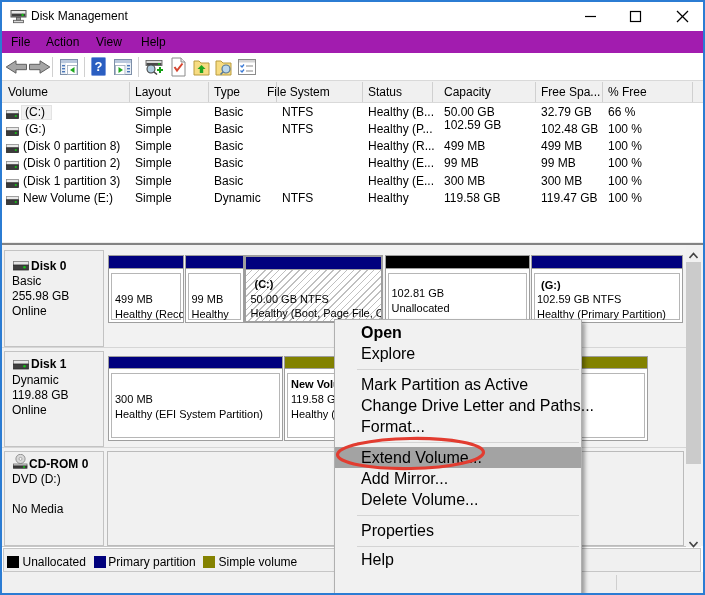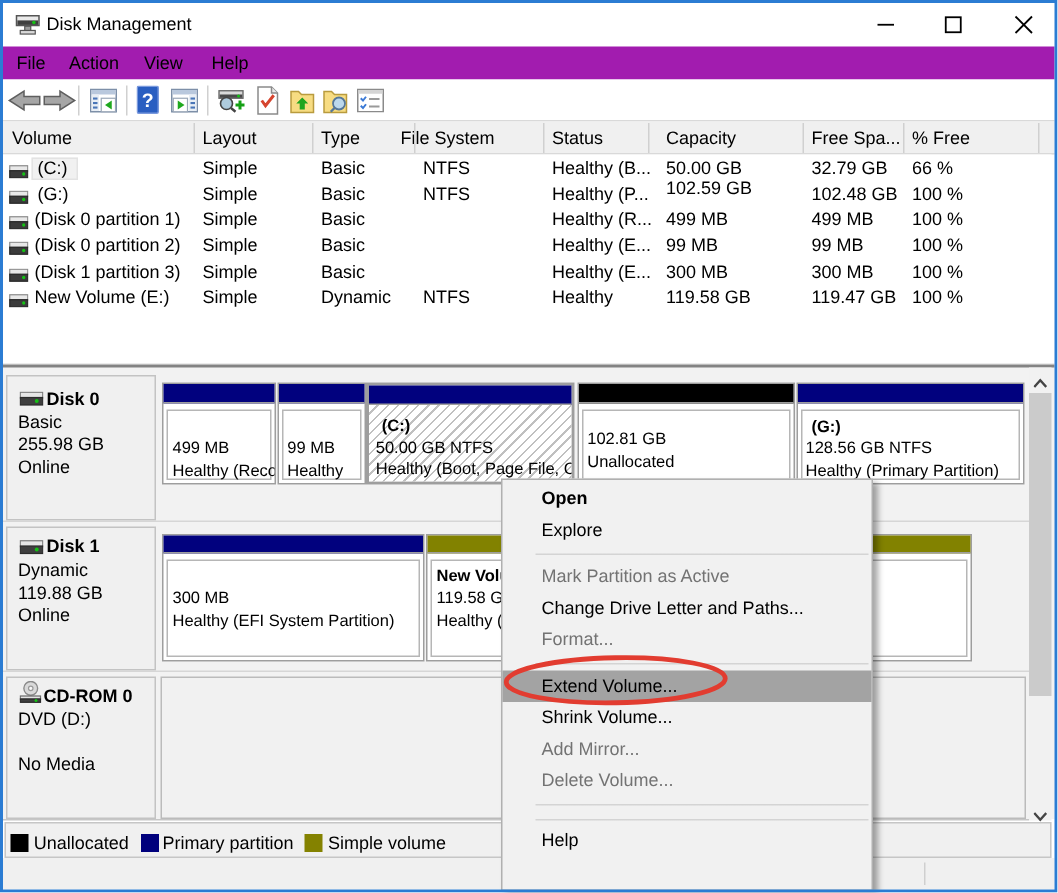--- a/index.html
+++ b/index.html
@@ -7,22 +7,22 @@
 .ab{position:absolute}
 #win{position:absolute;left:0;top:0;width:604px;height:595px;background:#fff}
 #wb{position:absolute;left:0;top:0;width:705px;height:595px;border:2px solid #2b7cd3;z-index:50;pointer-events:none}
 .t12{position:absolute;font-size:12px;line-height:15px;white-space:pre}
 .t11{position:absolute;font-size:11px;line-height:13px;white-space:pre}
 .b{font-weight:bold}
 .vsep{position:absolute;width:1px;background:#d0d0d0}
 .pbox{position:absolute;border:1px solid #9e9e9e;background:#fff;overflow:hidden}
 .pband{position:absolute;left:-1px;right:-1px;top:-1px;height:15px}
 .lblbox{position:absolute;background:#f0f0f0;border:1px solid #c3c3c3}
-.mitem{height:21px;line-height:21px;padding-left:26px;font-size:12px;white-space:pre}
-.mgray{color:#737373}
+.mitem{height:21px;line-height:21px;padding-left:26px;font-size:16px;white-space:pre}
+.mgray{color:#000000}
 .msep{height:10px;background:linear-gradient(#d4d4d4,#d4d4d4) 22px 4.5px/calc(100% - 24px) 1px no-repeat}
 </style></head>
 <body>
 <div id="win">
 <div id="wb"></div>
 
 <div class="ab" style="left:0;top:0;width:703px;height:29px;background:#fff">
   <svg class="ab" style="left:10px;top:8px" width="17" height="17" viewBox="0 0 17 17">
     <rect x="1" y="2.5" width="15" height="6.5" fill="#e9e9e9" stroke="#555" stroke-width="1"></rect>
     <rect x="1.6" y="5.6" width="13.8" height="3" fill="#3f3f3f"></rect>
@@ -164,21 +164,21 @@
       <div class="t12" style="left:282px;top:18.8px">NTFS</div>
       <div class="t12" style="left:368px;top:18.8px">Healthy (P...</div>
       <div class="t12" style="left:444px;top:15px">102.59 GB</div>
       <div class="t12" style="left:541px;top:18.8px">102.48 GB</div>
       <div class="t12" style="left:608px;top:18.8px">100 %</div>
       <div class="ab" style="left:6px;top:39.1px;width:13px;height:9px"><svg width="13" height="9" viewBox="0 0 13 9">
           <rect x="0.5" y="0.5" width="12" height="3.6" fill="#e8e8e8" stroke="#8a8a8a" stroke-width="0.8"></rect>
           <rect x="0.5" y="3.8" width="12" height="4.7" fill="#3b3b3b" stroke="#262626" stroke-width="0.8"></rect>
           <circle cx="9.8" cy="6" r="1.1" fill="#14c114"></circle>
         </svg></div>
-      <div class="t12" style="left:23px;top:36.1px">(Disk 0 partition 1)</div>
+      <div class="t12" style="left:23px;top:36.1px">(Disk 0 partition 8)</div>
       <div class="t12" style="left:135px;top:36.1px">Simple</div>
       <div class="t12" style="left:214px;top:36.1px">Basic</div>
       <div class="t12" style="left:368px;top:36.1px">Healthy (R...</div>
       <div class="t12" style="left:444px;top:36.1px">499 MB</div>
       <div class="t12" style="left:541px;top:36.1px">499 MB</div>
       <div class="t12" style="left:608px;top:36.1px">100 %</div>
       <div class="ab" style="left:6px;top:56.400000000000006px;width:13px;height:9px"><svg width="13" height="9" viewBox="0 0 13 9">
           <rect x="0.5" y="0.5" width="12" height="3.6" fill="#e8e8e8" stroke="#8a8a8a" stroke-width="0.8"></rect>
           <rect x="0.5" y="3.8" width="12" height="4.7" fill="#3b3b3b" stroke="#262626" stroke-width="0.8"></rect>
           <circle cx="9.8" cy="6" r="1.1" fill="#14c114"></circle>
@@ -276,21 +276,21 @@
       <div class="pbox" style="left:384.5px;top:255px;width:145.5px;height:67.5px">
         <div class="ab" style="left:2px;right:2px;top:17px;bottom:2px;border:1px solid #b6b6b6"></div>
         <div class="pband" style="background:#000;height:14px;border-bottom:1px solid #9e9e9e"></div>
         <div class="t11" style="left:6px;top:31px">102.81 GB</div>
         <div class="t11" style="left:6px;top:46px">Unallocated</div>
       </div>
       <div class="pbox" style="left:531px;top:255px;width:152px;height:67.5px">
         <div class="ab" style="left:2px;right:2px;top:17px;bottom:2px;border:1px solid #b6b6b6"></div>
         <div class="pband" style="background:#01017e;height:14px;border-bottom:1px solid #9e9e9e"></div>
         <div class="t11 b" style="left:9px;top:22.5px">(G:)</div>
-        <div class="t11" style="left:5px;top:37px">128.56 GB NTFS</div>
+        <div class="t11" style="left:5px;top:37px">102.59 GB NTFS</div>
         <div class="t11" style="left:5px;top:51.5px">Healthy (Primary Partition)</div>
       </div>
       <div class="pbox" style="left:108px;top:355.5px;width:175px;height:85.5px">
         <div class="ab" style="left:2px;right:2px;top:16px;bottom:2px;border:1px solid #b6b6b6"></div>
         <div class="pband" style="background:#01017e;height:13px;border-bottom:1px solid #9e9e9e"></div>
         <div class="t11" style="left:6px;top:36px">300 MB</div>
         <div class="t11" style="left:6px;top:51px">Healthy (EFI System Partition)</div>
       </div>
       <div class="pbox" style="left:284px;top:355.5px;width:364px;height:85.5px">
         <div class="ab" style="left:2px;right:2px;top:16px;bottom:2px;border:1px solid #b6b6b6"></div>
@@ -328,24 +328,24 @@
 <div class="ab" style="left:334px;top:319px;width:248px;height:275px;background:#f1f1f1;border:1px solid #b0b0b0;box-shadow:3px 3px 4px rgba(0,0,0,0.35);z-index:20">
   <div style="height:2px"></div>
   <div class="mitem b">Open</div>
   <div class="mitem">Explore</div>
   <div class="msep"></div>
   <div class="mitem mgray">Mark Partition as Active</div>
   <div class="mitem">Change Drive Letter and Paths...</div>
   <div class="mitem mgray">Format...</div>
   <div class="msep"></div>
   <div class="mitem" style="background:#a3a3a3">Extend Volume...</div>
-  <div class="mitem">Shrink Volume...</div>
   <div class="mitem mgray">Add Mirror...</div>
   <div class="mitem mgray">Delete Volume...</div>
   <div class="msep"></div>
+  <div class="mitem">Properties</div>
   <div class="msep"></div>
   <div class="mitem" style="line-height:18px">Help</div>
 </div>
 
 <svg class="ab" style="left:330px;top:430px;z-index:30" width="170" height="50" viewBox="0 0 170 50">
   <ellipse cx="80.5" cy="23.5" rx="73" ry="15" fill="none" stroke="#e23c30" stroke-width="3.2" transform="rotate(-1 80.5 23.5)"></ellipse>
 </svg>
 </div>
 
 </body></html>

